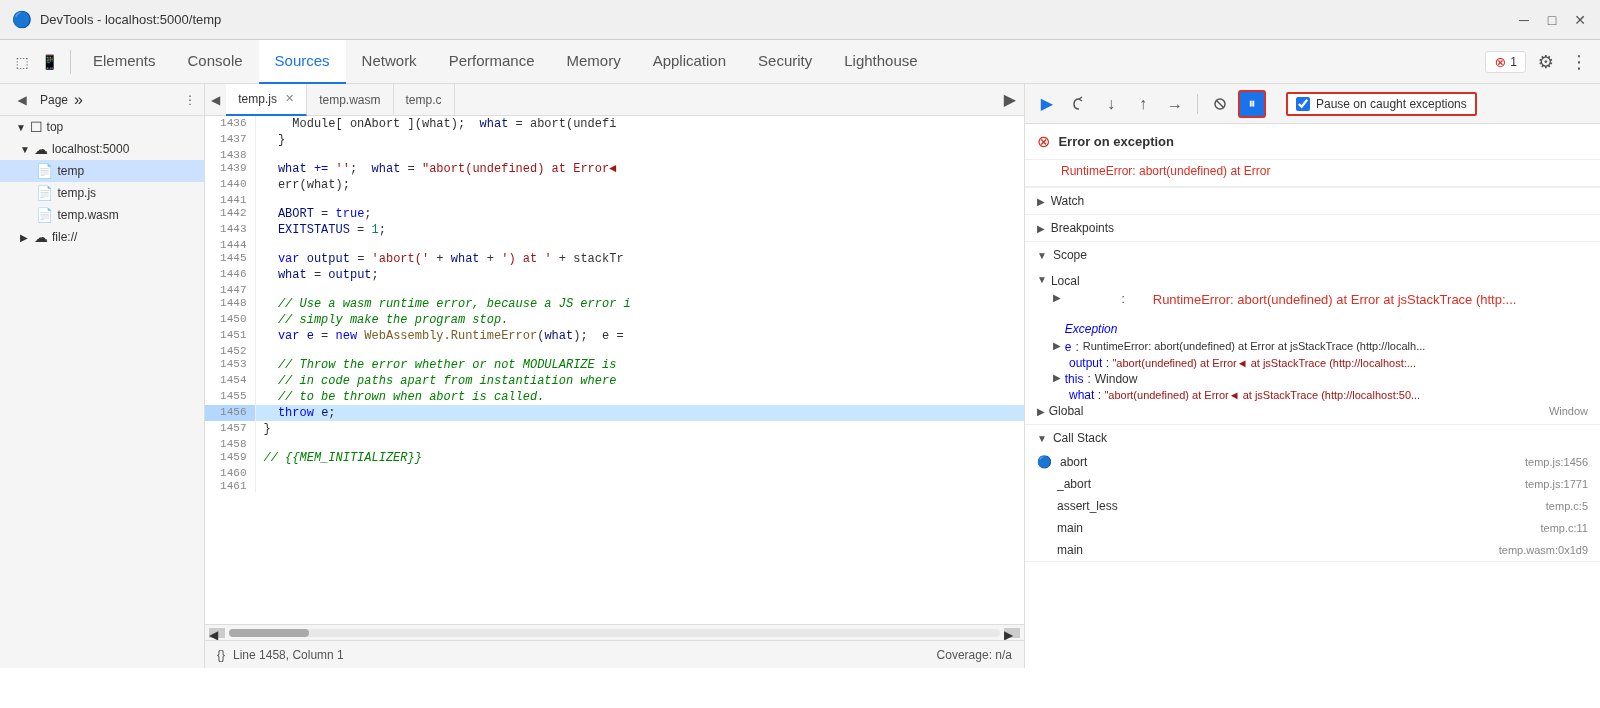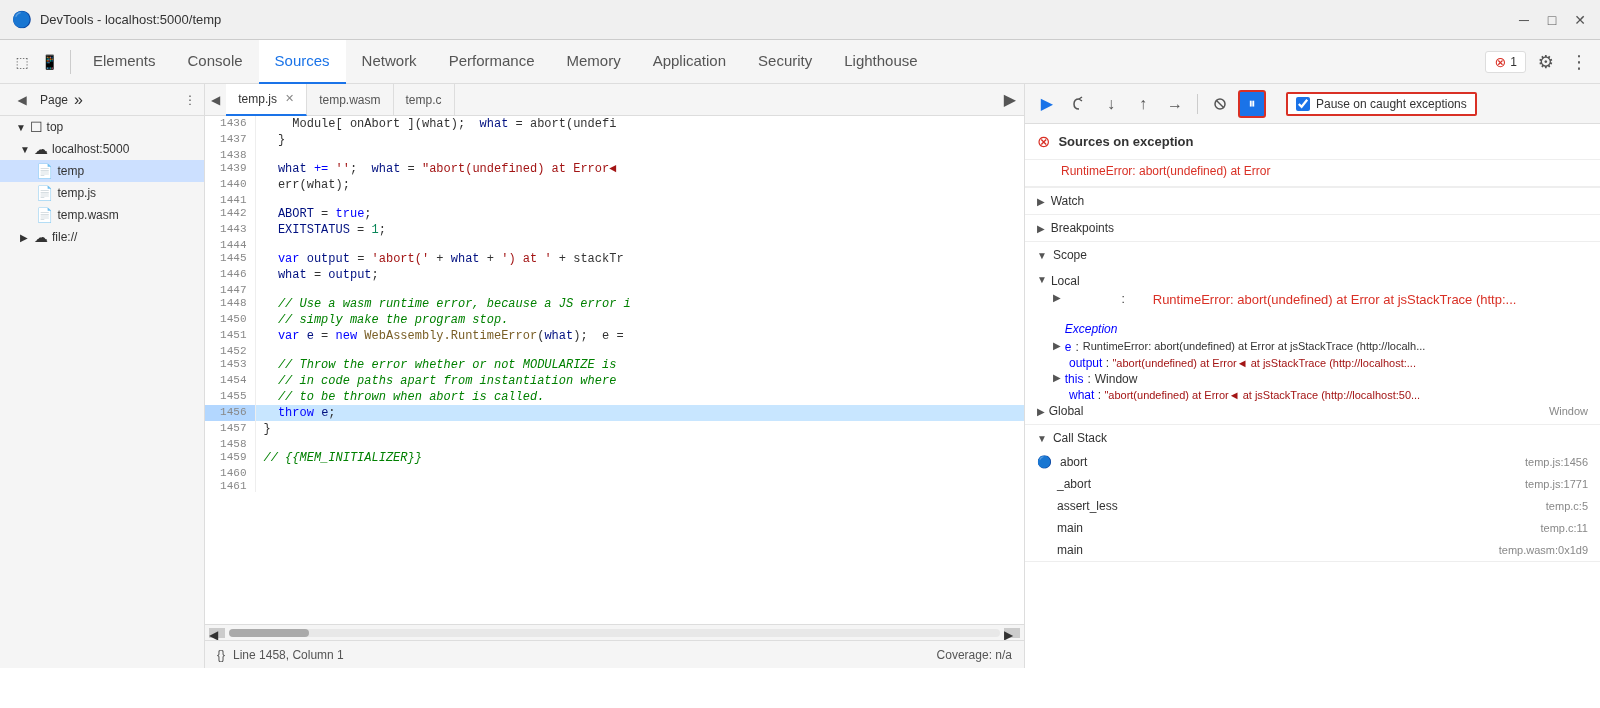--- a/index.html
+++ b/index.html
@@ -428,21 +428,21 @@
         <input type="checkbox" checked="" class="pause-checkbox" style="">
         <span style="font-size:12px;">Pause on caught exceptions</span>
       </div>
     </div>
 
     <div class="right-panel-scroll">
 
       <div class="panel-section">
         <div class="exception-banner">
           <span class="exception-icon">⊗</span>
-          <span class="exception-title">Sources on exception</span>
+          <span class="exception-title">Error on exception</span>
         </div>
         <div class="exception-detail">RuntimeError: abort(undefined) at Error</div>
       </div>
 
       <div class="panel-section">
         <div class="panel-section-header">
           <span class="section-arrow">▶</span>
           <span>Watch</span>
         </div>
       </div>

